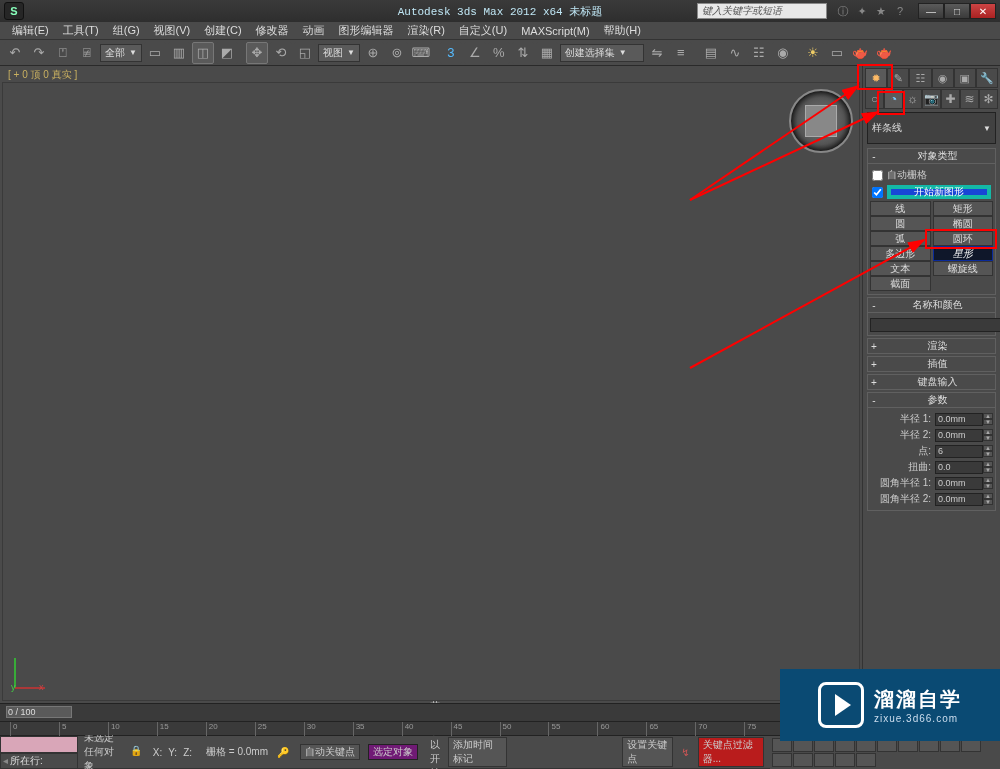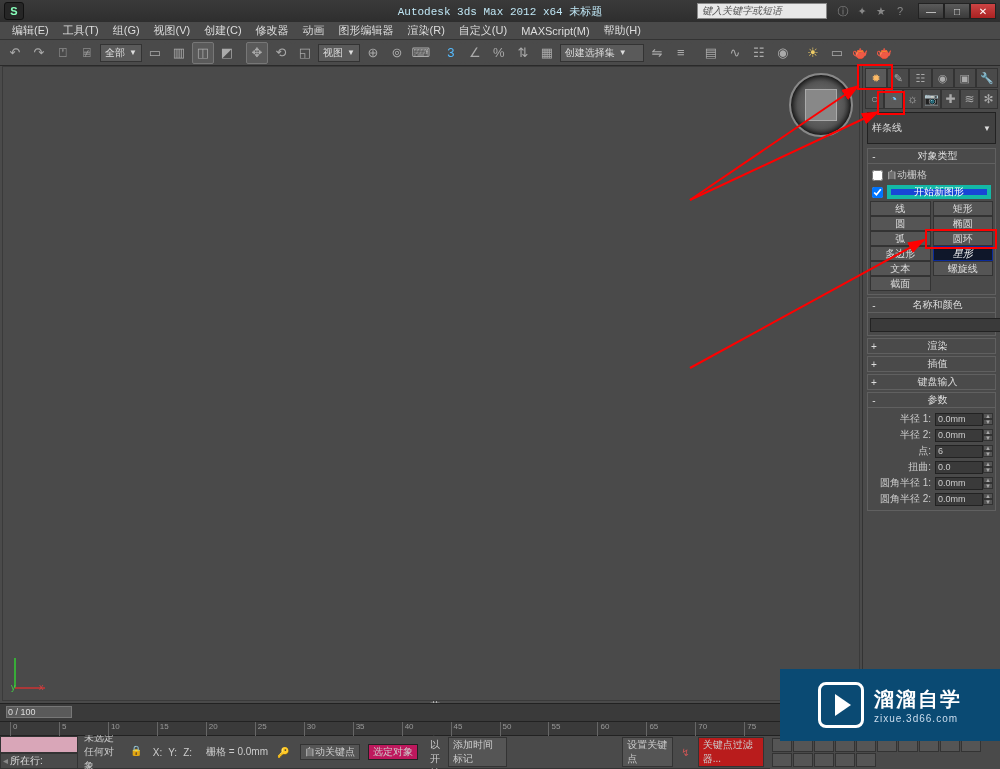--- a/index.html
+++ b/index.html
@@ -241,20 +241,21 @@
     <div class="tbi">
         <span class="tb-icon" style="color:#9cf;">🫖</span>
       </div>
     <div class="tbi">
         <span class="tb-icon">🫖</span>
       </div>
   </div>
 
   <div class="middle">
     <div class="viewport-area">
+      <div class="vp-label">[ + 0 顶 0 真实 ]</div>
       <div class="vp">
         <div class="viewcube">
             <div class="inner"></div>
           </div>
         <div class="axis">
           <svg width="40" height="40">
               <line x1="4" y1="36" x2="4" y2="6" stroke="#3c3" stroke-width="1.5"></line>
               <line x1="4" y1="36" x2="34" y2="36" stroke="#c33" stroke-width="1.5"></line>
             </svg>
           <div class="y">y</div><div class="x">x</div>
@@ -442,21 +443,21 @@
         </div>
     </div>
     <div class="mid">
       <div class="r">
         <span style="flex:1;">未选定任何对象</span>
         <span class="lock">🔒</span>
         <span class="xyz"><span>X:</span><span>Y:</span><span>Z:</span></span>
         <span>栅格 = 0.0mm</span>
         <span style="width:16px;text-align:center;">🔑</span>
         <span style="background:#555;border:1px solid #333;padding:0 4px;">自动关键点</span>
-        <span style="background:#be185d;border:1px solid #222;padding:0 4px;">选定对象</span>
+        <span style="background:#701a75;border:1px solid #222;padding:0 4px;">选定对象</span>
       </div>
       <div class="r">
         <span style="flex:1;">单击并拖动以开始创建过程</span>
         <span style="background:#555;border:1px solid #333;padding:0 4px;">添加时间标记</span>
         <span style="width:120px;"></span>
         <span style="background:#555;border:1px solid #333;padding:0 4px;">设置关键点</span>
         <span style="color:#c55;">↯</span>
         <span style="background:#b91c1c;border:1px solid #333;padding:0 4px;">关键点过滤器...</span>
       </div>
     </div>

